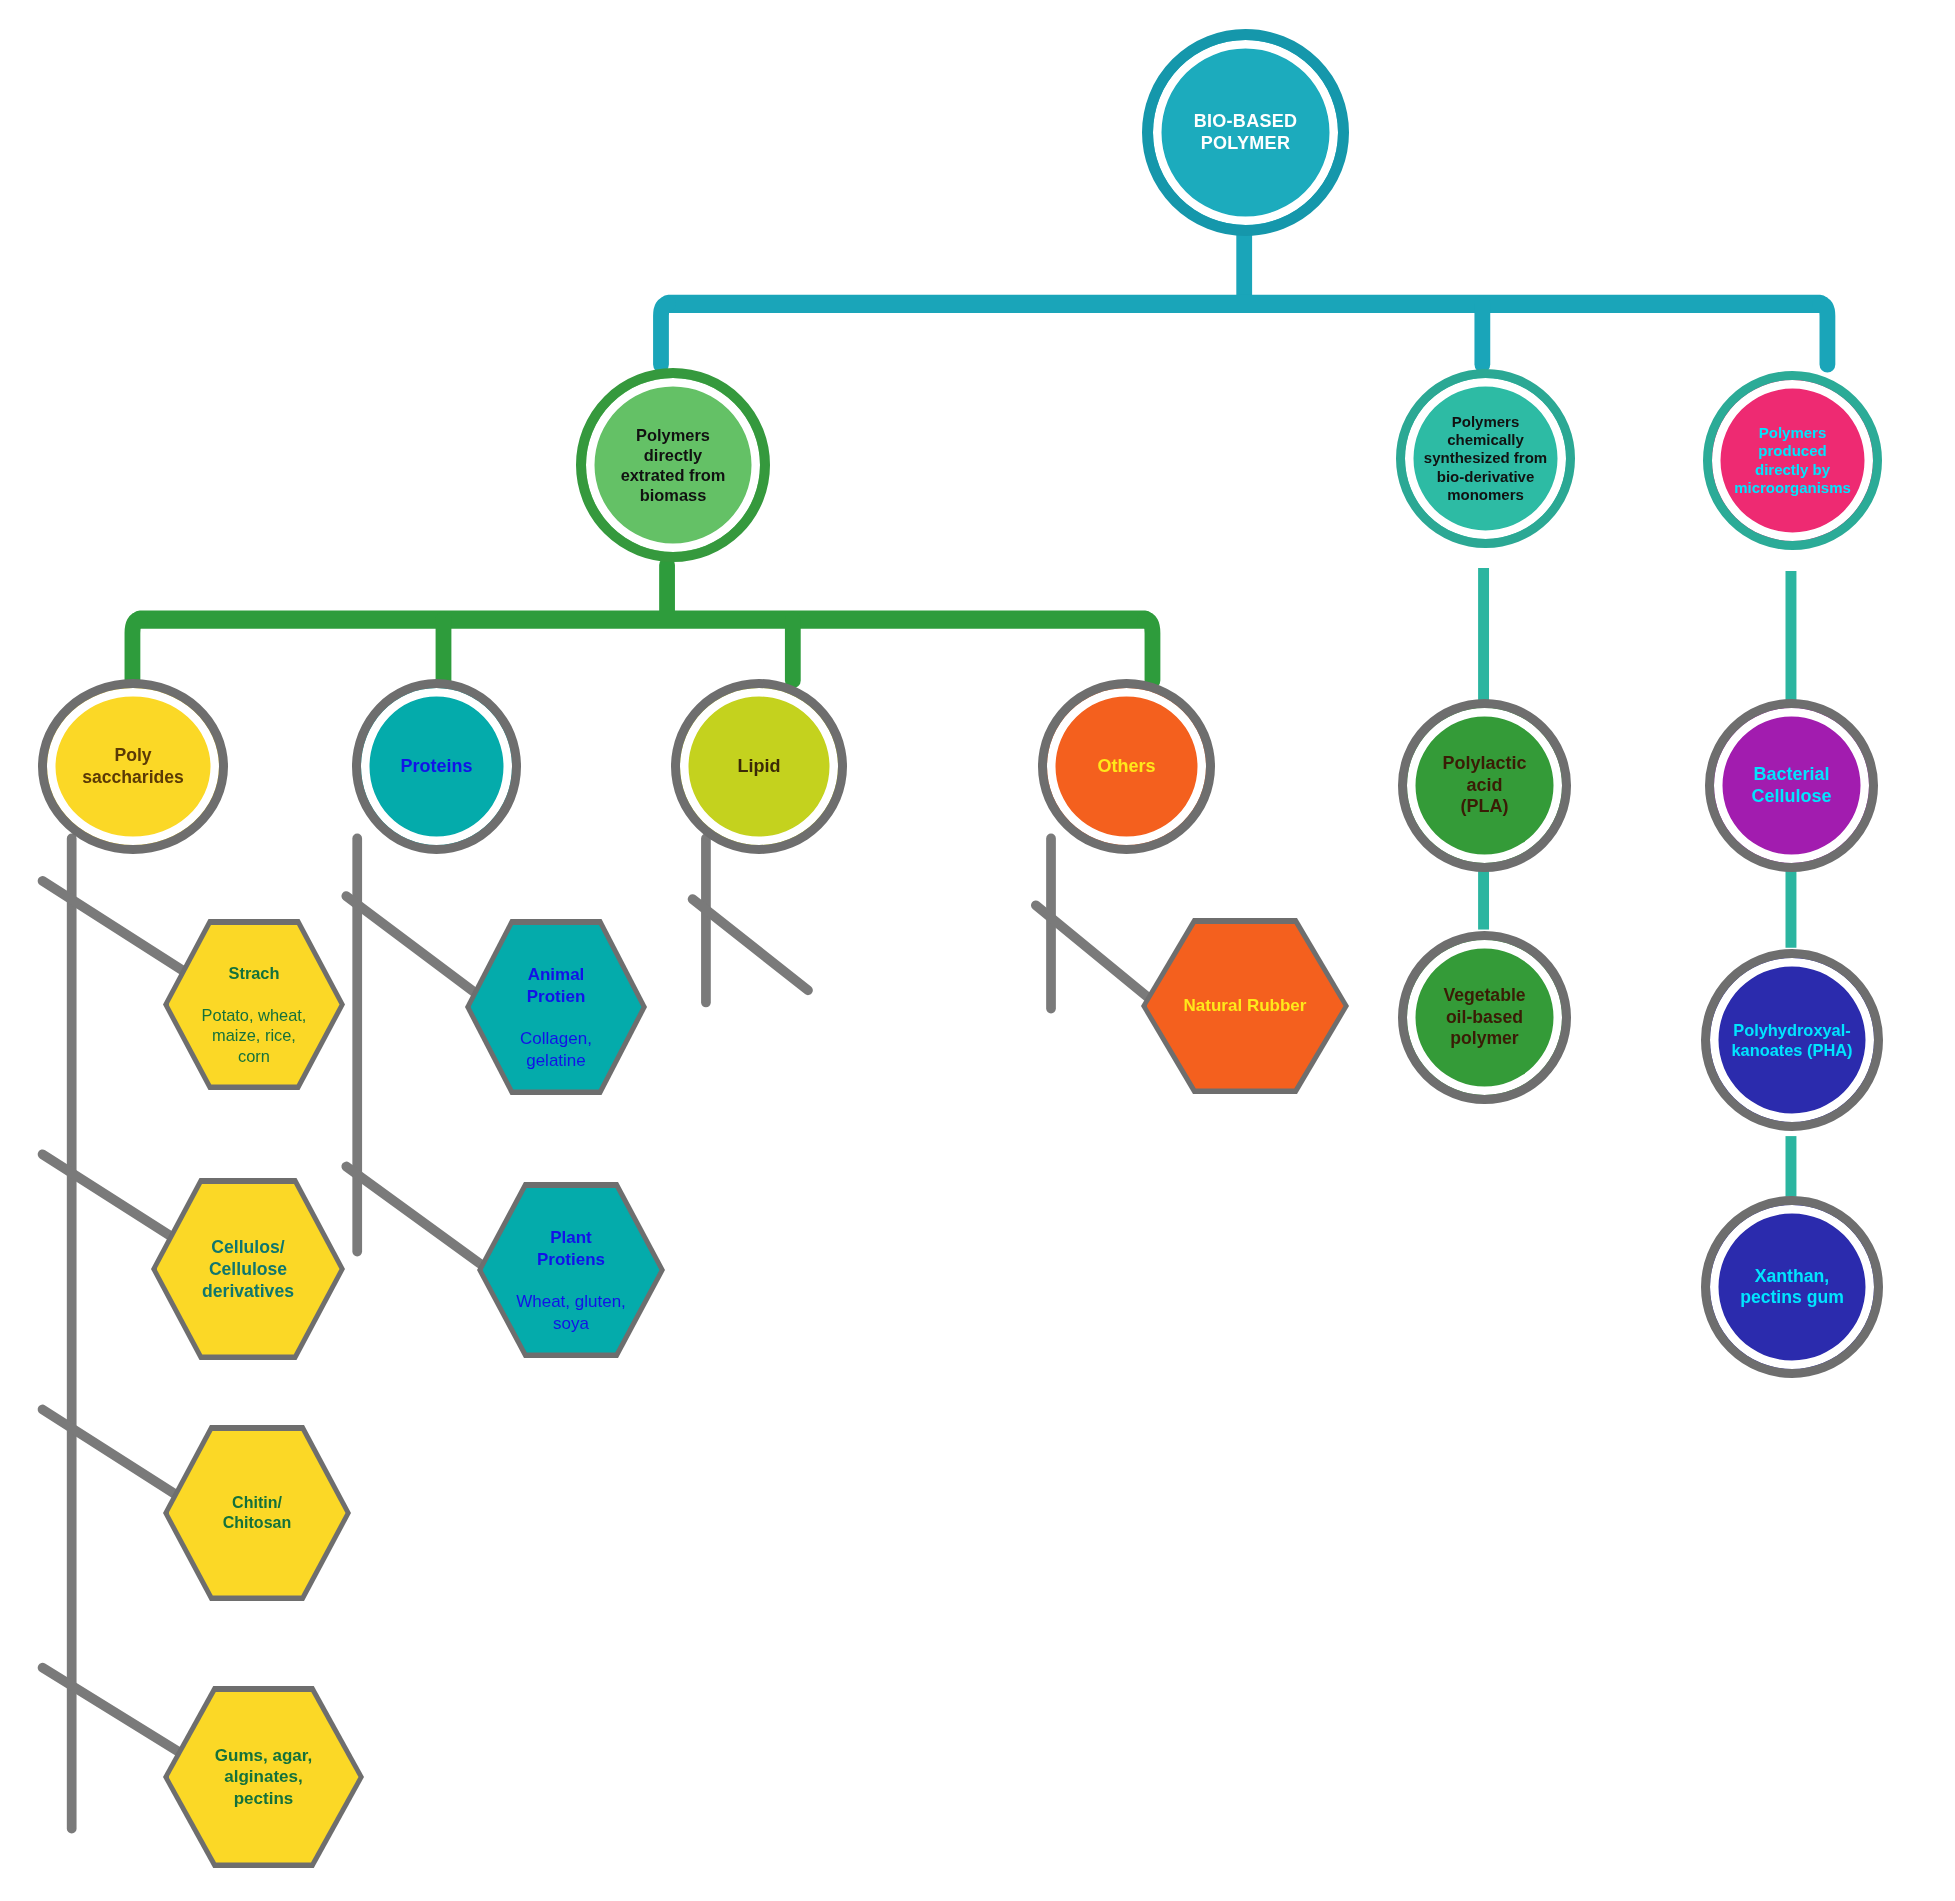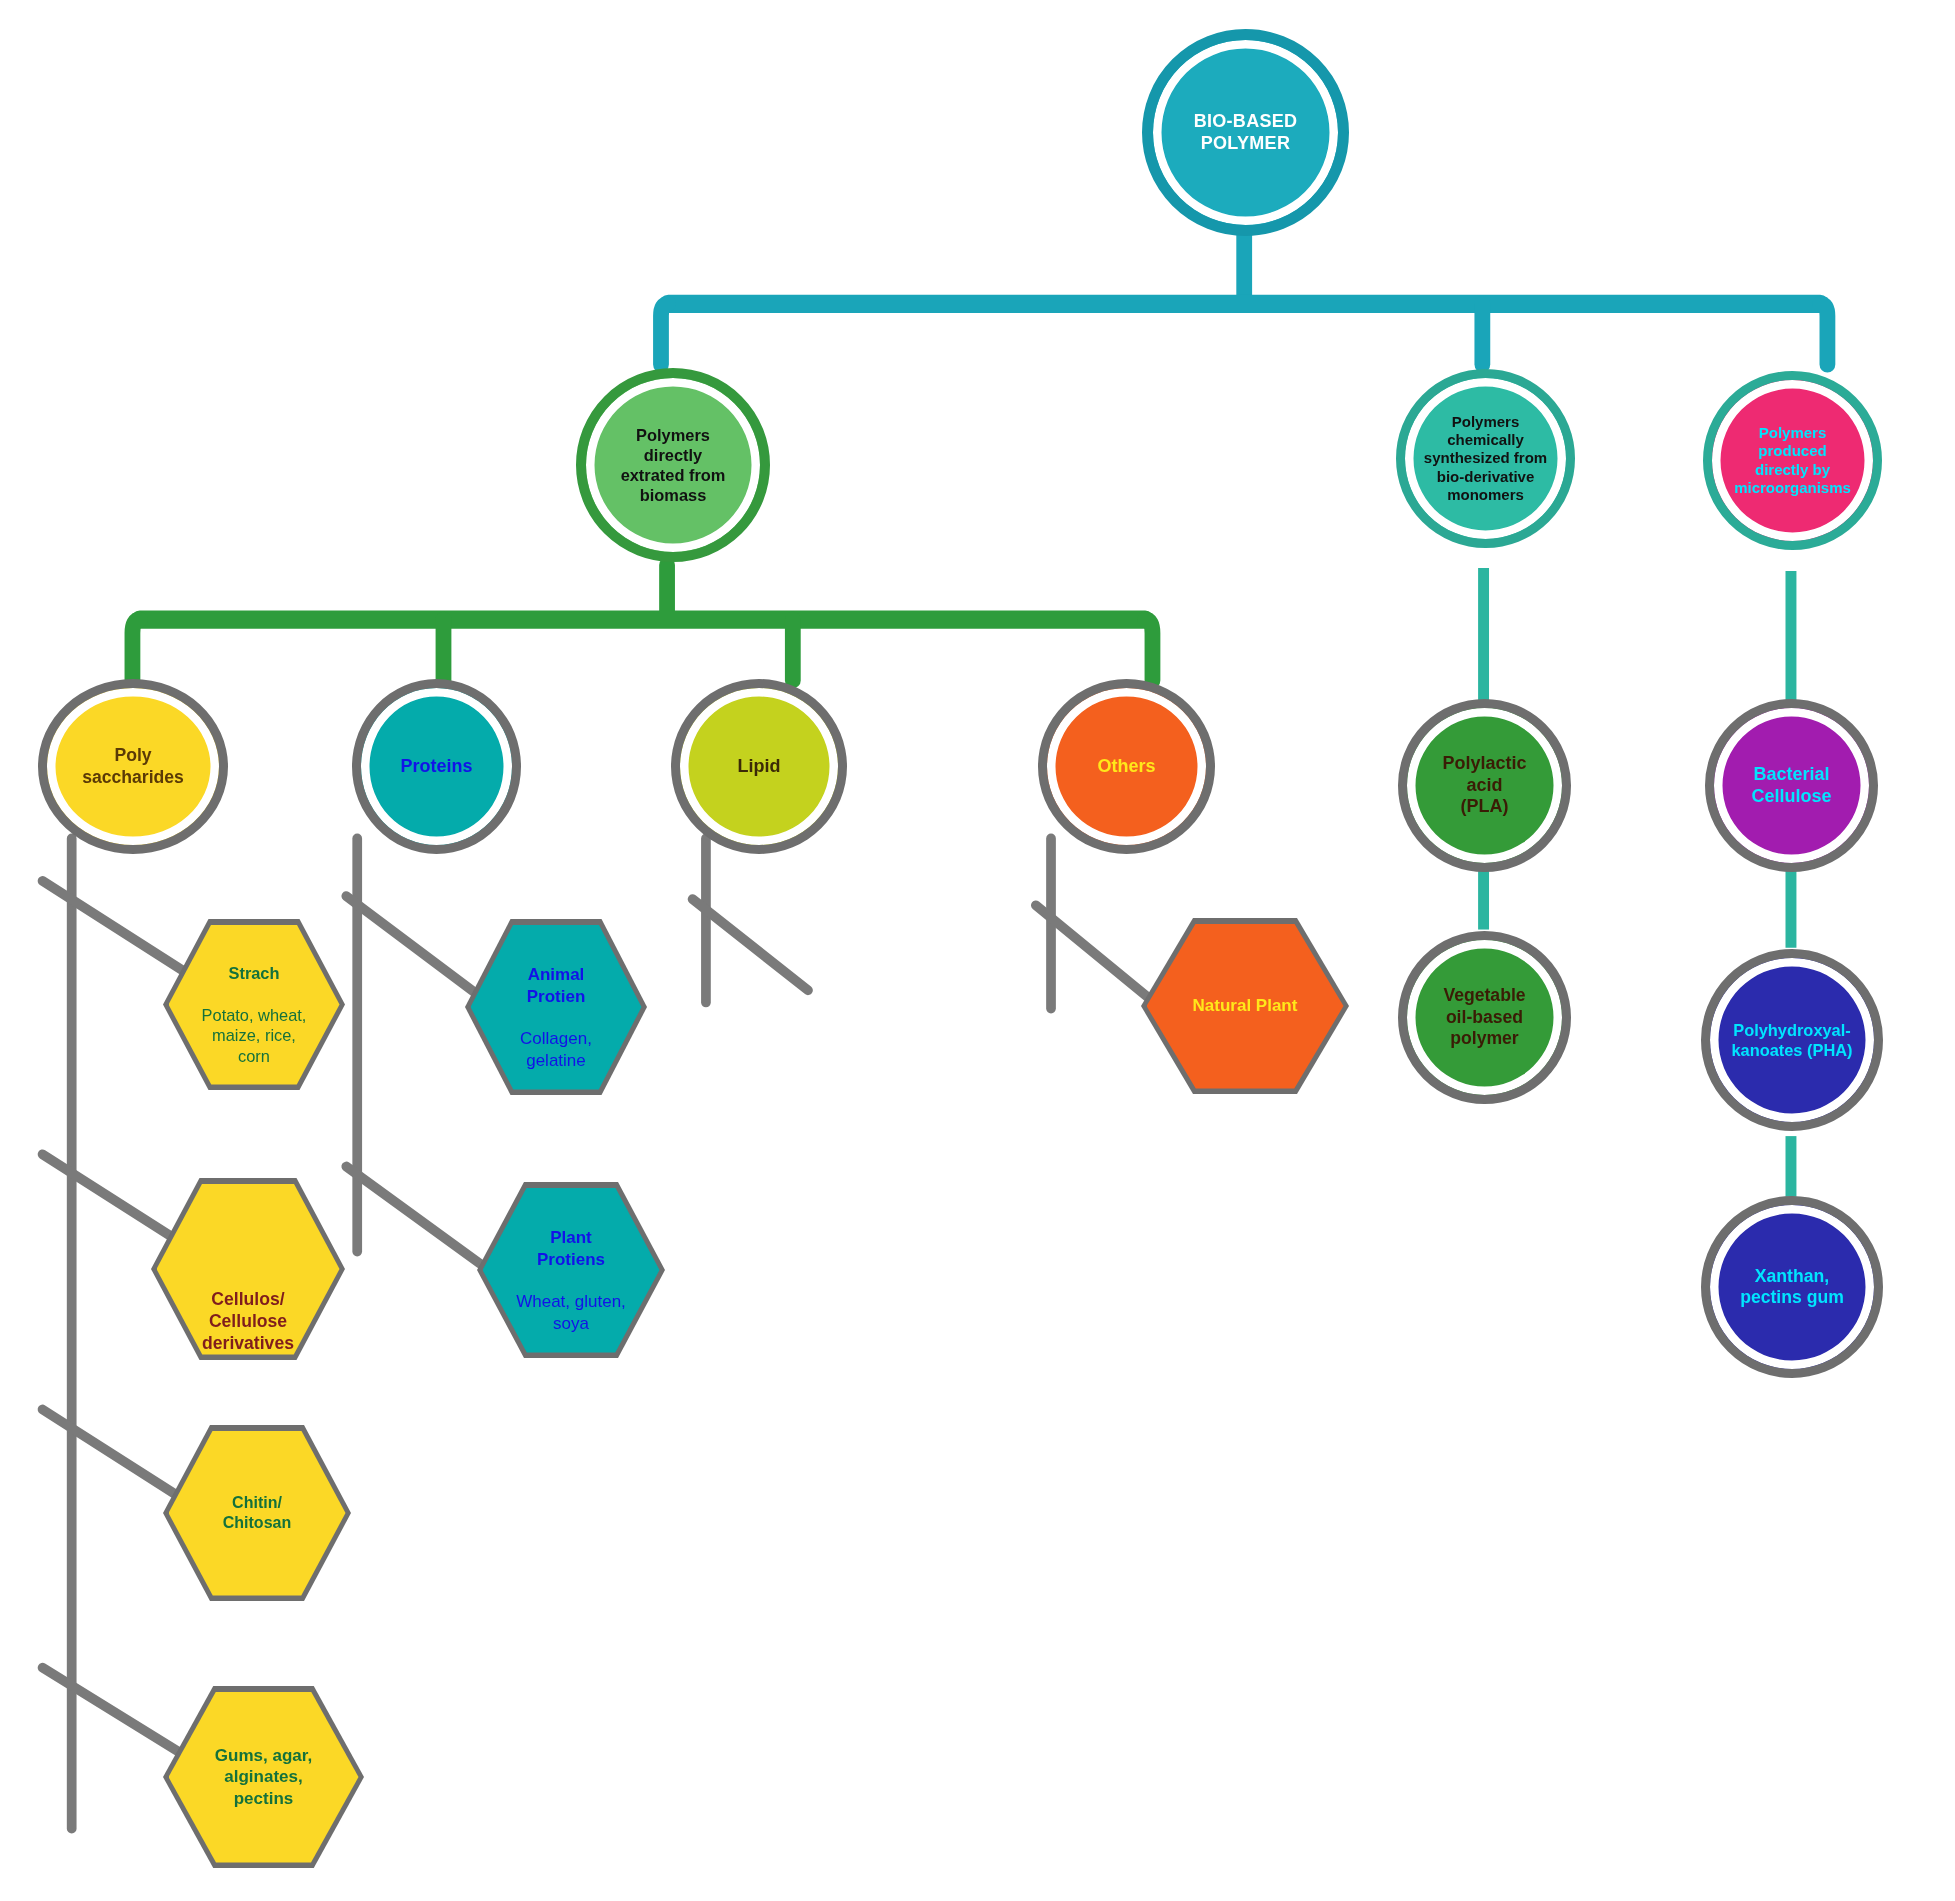--- a/index.html
+++ b/index.html
@@ -173,21 +173,21 @@
       <span class="lbl">
         <b style="white-space: pre-line;">Strach</b><br>
         <span style="white-space: pre-line;">Potato, wheat,
 maize, rice,
 corn</span>
       </span>
     </div>
   </div>
 
   <div class="hex" style="left:151px;top:1178px;width:194px;height:182px;background:#6e6e6e;">
-    <div class="hexinner" style="background:#fbd826;color:#7f1d1d;font-size:17.6px;align-items:flex-end;">
+    <div class="hexinner" style="background:#fbd826;color:#0f766e;font-size:17.6px;">
       <span class="lbl b" style="white-space: pre-line;">Cellulos/
 Cellulose
 derivatives</span>
     </div>
   </div>
 
   <div class="hex" style="left:163px;top:1425px;width:188px;height:176px;background:#6e6e6e;">
     <div class="hexinner" style="background:#fbd826;color:#14713b;font-size:16px;">
       <span class="lbl b" style="white-space: pre-line;">Chitin/
 Chitosan</span>
@@ -220,18 +220,18 @@
 Protiens</b><br>
         <span style="white-space: pre-line;">Wheat, gluten,
 soya</span>
       </span>
     </div>
   </div>
 
 
   <div class="hex" style="left:1141px;top:918px;width:208px;height:176px;background:#6e6e6e;">
     <div class="hexinner" style="background:#f4601e;color:#ffe81a;font-size:17px;">
-      <span class="lbl b" style="white-space: pre-line;">Natural Plant</span>
+      <span class="lbl b" style="white-space: pre-line;">Natural Rubber</span>
     </div>
   </div>
 
 </div>
 
 
 </body></html>

